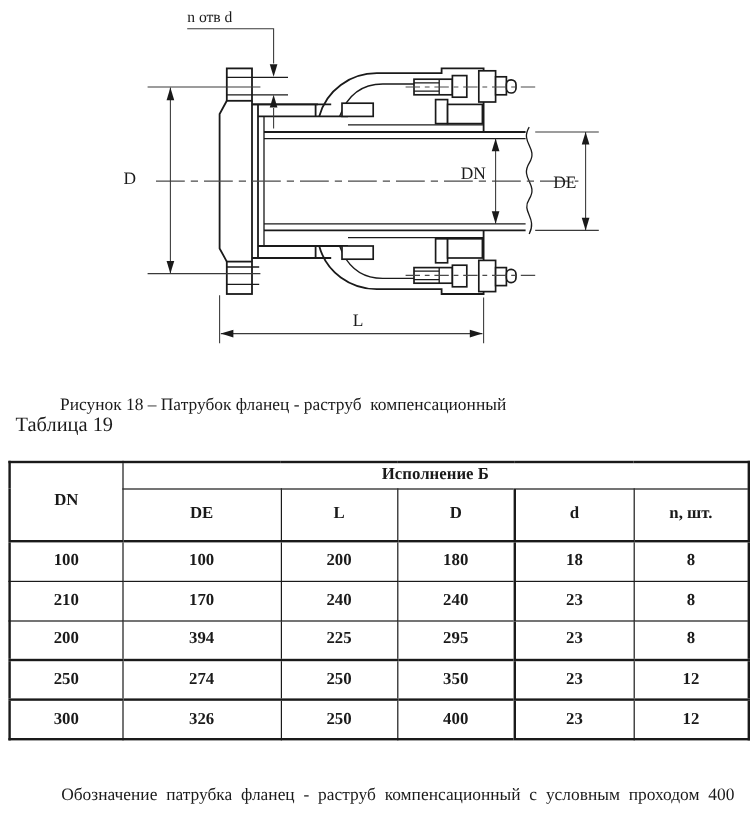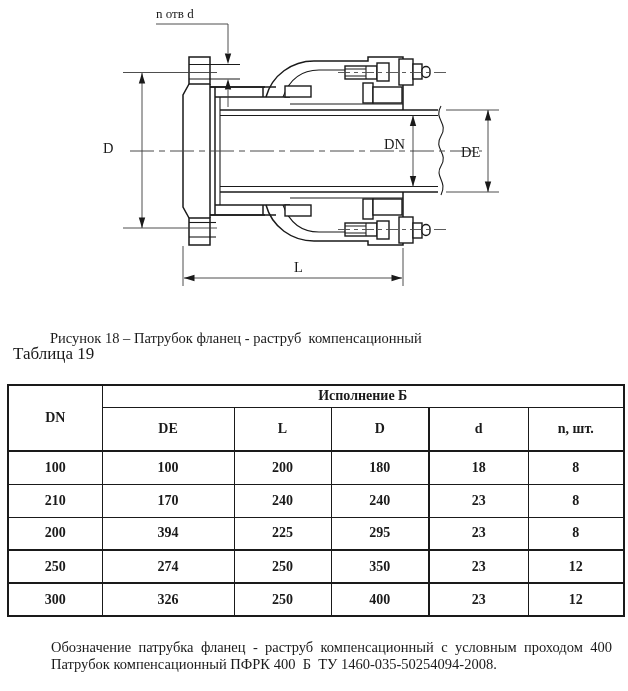--- a/index.html
+++ b/index.html
@@ -33,21 +33,21 @@
   }
   #tbl{border:2px solid #1a1a1a;}
   #tbl .hb{border-bottom-width:2px;}       
   #tbl tr.tt td{border-top-width:2px;}     
   #tbl .dl{border-left-width:2px;}         
   #tbl tr.r1{height:22px;}
   #tbl tr.r2{height:44px;}
   #tbl tr.rd{height:33px;margin-left:48px;}
   
   .notes{position:absolute;left:13px;top:639px;width:599px;font-size:14.5px;line-height:17px;}
-  .notes .l1{text-indent:38px;text-align:justify;text-align-last:justify;}
+  .notes .l1{text-indent:38px;text-align:justify;text-align-last:justify;margin-top:16px;}
   .notes .l2{text-indent:0;}
   .notes .l3{text-indent:38px;white-space:pre-wrap;}
 </style>
 </head>
 <body>
 
 <svg id="fig" width="628" height="318" viewBox="0 0 628 318">
 
   <g>
     <rect class="ob" x="189" y="57" width="21" height="27"></rect>
@@ -221,14 +221,13 @@
     <td>250</td>
     <td>400</td>
     <td class="dl">23</td>
     <td>12</td>
   </tr>
 </tbody>
   </table>
 
 <div class="notes">
   <div class="l1">Обозначение патрубка фланец -  раструб компенсационный с условным проходом 400</div>
-  <div class="l3">Патрубок компенсационный ПФРК 400  Б  ТУ 1460-035-50254094-2008.</div>
 </div>
 
 </body></html>

